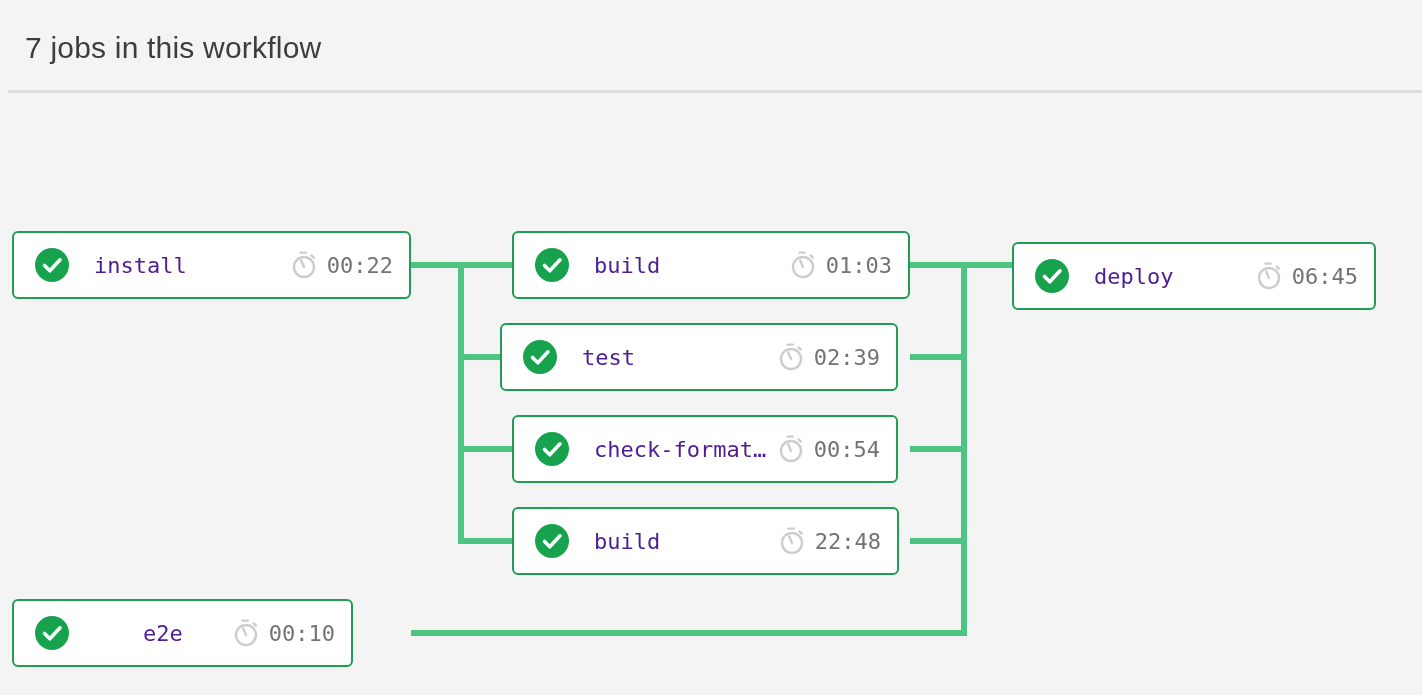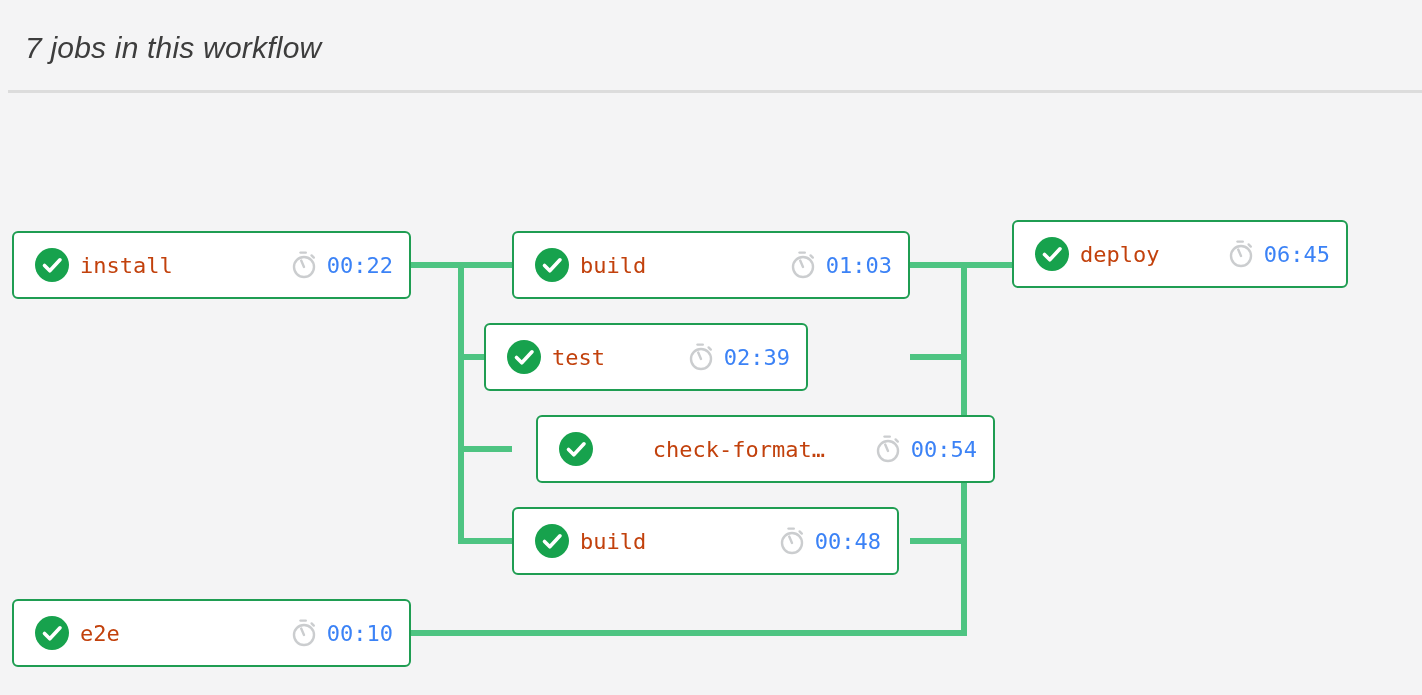--- a/index.html
+++ b/index.html
@@ -23,21 +23,20 @@
   }
   #workflow-title {
     position: absolute;
     left: 25px;
     top: 31px;
     margin: 0;
     font-size: 30px;
     font-weight: 400;
     color: #3d3d3d;
     letter-spacing: 0.2px;
-    font-style: italic;
   }
   #header-divider {
     position: absolute;
     top: 90px;
     left: 8px;
     right: 0;
     height: 3px;
     background: #dcdcdc;
   }
 
@@ -60,40 +59,40 @@
     display: flex;
     align-items: center;
     padding: 0 16px 0 20px;
     cursor: pointer;
   }
   .status-icon { flex: 0 0 auto; display: flex; }
   .status-icon svg { display: block; }
   .job-name {
     font-family: "DejaVu Sans Mono", monospace;
     font-size: 22px;
-    color: #c2410c;
-    margin-left: 10px;
+    color: #4c1d95;
+    margin-left: 24px;
     white-space: nowrap;
     overflow: hidden;
     flex: 1 1 auto;
     min-width: 0;
   }
   .duration {
     margin-left: auto;
     flex: 0 0 auto;
     display: flex;
     align-items: center;
     gap: 9px;
   }
   .duration .clock { display: flex; }
   .duration .clock svg { display: block; }
   .duration-text {
     font-family: "DejaVu Sans Mono", monospace;
     font-size: 22px;
-    color: #3b82f6;
+    color: #737373;
   }
 </style>
 </head>
 <body>
 
 <div id="page">
 
   <div id="workflow-header">
     <h1 id="workflow-title">7 jobs in this workflow</h1>
   </div>
@@ -147,42 +146,42 @@
             <circle cx="14" cy="17" r="10" fill="none" stroke="#cbcdcf" stroke-width="2.4"></circle>
             <path d="M10.5 2.6 L15.8 2.6" stroke="#cbcdcf" stroke-width="2.4" stroke-linecap="round"></path>
             <path d="M21.6 5.4 L23.8 7.6" stroke="#cbcdcf" stroke-width="2.4" stroke-linecap="round"></path>
             <path d="M14 17 L11.2 10.6" stroke="#cbcdcf" stroke-width="2.4" stroke-linecap="round"></path>
           </svg>
       </span>
       <span class="duration-text">01:03</span>
     </span>
   </div>
 
-  <div class="job-card" style="left:484px; top:323px; width:324px;">
+  <div class="job-card" style="left:500px; top:323px; width:398px;">
     <span class="status-icon">
       <svg width="36" height="36" viewBox="0 0 36 36">
           <circle cx="18" cy="18" r="17" fill="#17a24d"></circle>
           <path d="M10.5 18.5 L15.8 23.8 L26 12.8" fill="none" stroke="#ffffff" stroke-width="3.6" stroke-linecap="round" stroke-linejoin="round"></path>
         </svg>
     </span>
     <span class="job-name">test</span>
     <span class="duration">
       <span class="clock">
         <svg width="28" height="30" viewBox="0 0 28 30">
             <circle cx="14" cy="17" r="10" fill="none" stroke="#cbcdcf" stroke-width="2.4"></circle>
             <path d="M10.5 2.6 L15.8 2.6" stroke="#cbcdcf" stroke-width="2.4" stroke-linecap="round"></path>
             <path d="M21.6 5.4 L23.8 7.6" stroke="#cbcdcf" stroke-width="2.4" stroke-linecap="round"></path>
             <path d="M14 17 L11.2 10.6" stroke="#cbcdcf" stroke-width="2.4" stroke-linecap="round"></path>
           </svg>
       </span>
       <span class="duration-text">02:39</span>
     </span>
   </div>
 
-  <div class="job-card" style="left:536px; top:415px; width:459px;text-align:center;">
+  <div class="job-card" style="left:512px; top:415px; width:386px;">
     <span class="status-icon">
       <svg width="36" height="36" viewBox="0 0 36 36">
           <circle cx="18" cy="18" r="17" fill="#17a24d"></circle>
           <path d="M10.5 18.5 L15.8 23.8 L26 12.8" fill="none" stroke="#ffffff" stroke-width="3.6" stroke-linecap="round" stroke-linejoin="round"></path>
         </svg>
     </span>
     <span class="job-name">check-format…</span>
     <span class="duration">
       <span class="clock">
         <svg width="28" height="30" viewBox="0 0 28 30">
@@ -206,46 +205,46 @@
     <span class="job-name">build</span>
     <span class="duration">
       <span class="clock">
         <svg width="28" height="30" viewBox="0 0 28 30">
             <circle cx="14" cy="17" r="10" fill="none" stroke="#cbcdcf" stroke-width="2.4"></circle>
             <path d="M10.5 2.6 L15.8 2.6" stroke="#cbcdcf" stroke-width="2.4" stroke-linecap="round"></path>
             <path d="M21.6 5.4 L23.8 7.6" stroke="#cbcdcf" stroke-width="2.4" stroke-linecap="round"></path>
             <path d="M14 17 L11.2 10.6" stroke="#cbcdcf" stroke-width="2.4" stroke-linecap="round"></path>
           </svg>
       </span>
-      <span class="duration-text">00:48</span>
-    </span>
-  </div>
-
-  <div class="job-card" style="left:12px; top:599px; width:399px;">
+      <span class="duration-text">22:48</span>
+    </span>
+  </div>
+
+  <div class="job-card" style="left:12px; top:599px; width:341px;text-align:center;">
     <span class="status-icon">
       <svg width="36" height="36" viewBox="0 0 36 36">
           <circle cx="18" cy="18" r="17" fill="#17a24d"></circle>
           <path d="M10.5 18.5 L15.8 23.8 L26 12.8" fill="none" stroke="#ffffff" stroke-width="3.6" stroke-linecap="round" stroke-linejoin="round"></path>
         </svg>
     </span>
     <span class="job-name">e2e</span>
     <span class="duration">
       <span class="clock">
         <svg width="28" height="30" viewBox="0 0 28 30">
             <circle cx="14" cy="17" r="10" fill="none" stroke="#cbcdcf" stroke-width="2.4"></circle>
             <path d="M10.5 2.6 L15.8 2.6" stroke="#cbcdcf" stroke-width="2.4" stroke-linecap="round"></path>
             <path d="M21.6 5.4 L23.8 7.6" stroke="#cbcdcf" stroke-width="2.4" stroke-linecap="round"></path>
             <path d="M14 17 L11.2 10.6" stroke="#cbcdcf" stroke-width="2.4" stroke-linecap="round"></path>
           </svg>
       </span>
       <span class="duration-text">00:10</span>
     </span>
   </div>
 
-  <div class="job-card" style="left:1012px; top:220px; width:336px;">
+  <div class="job-card" style="left:1012px; top:242px; width:364px;">
     <span class="status-icon">
       <svg width="36" height="36" viewBox="0 0 36 36">
           <circle cx="18" cy="18" r="17" fill="#17a24d"></circle>
           <path d="M10.5 18.5 L15.8 23.8 L26 12.8" fill="none" stroke="#ffffff" stroke-width="3.6" stroke-linecap="round" stroke-linejoin="round"></path>
         </svg>
     </span>
     <span class="job-name">deploy</span>
     <span class="duration">
       <span class="clock">
         <svg width="28" height="30" viewBox="0 0 28 30">

